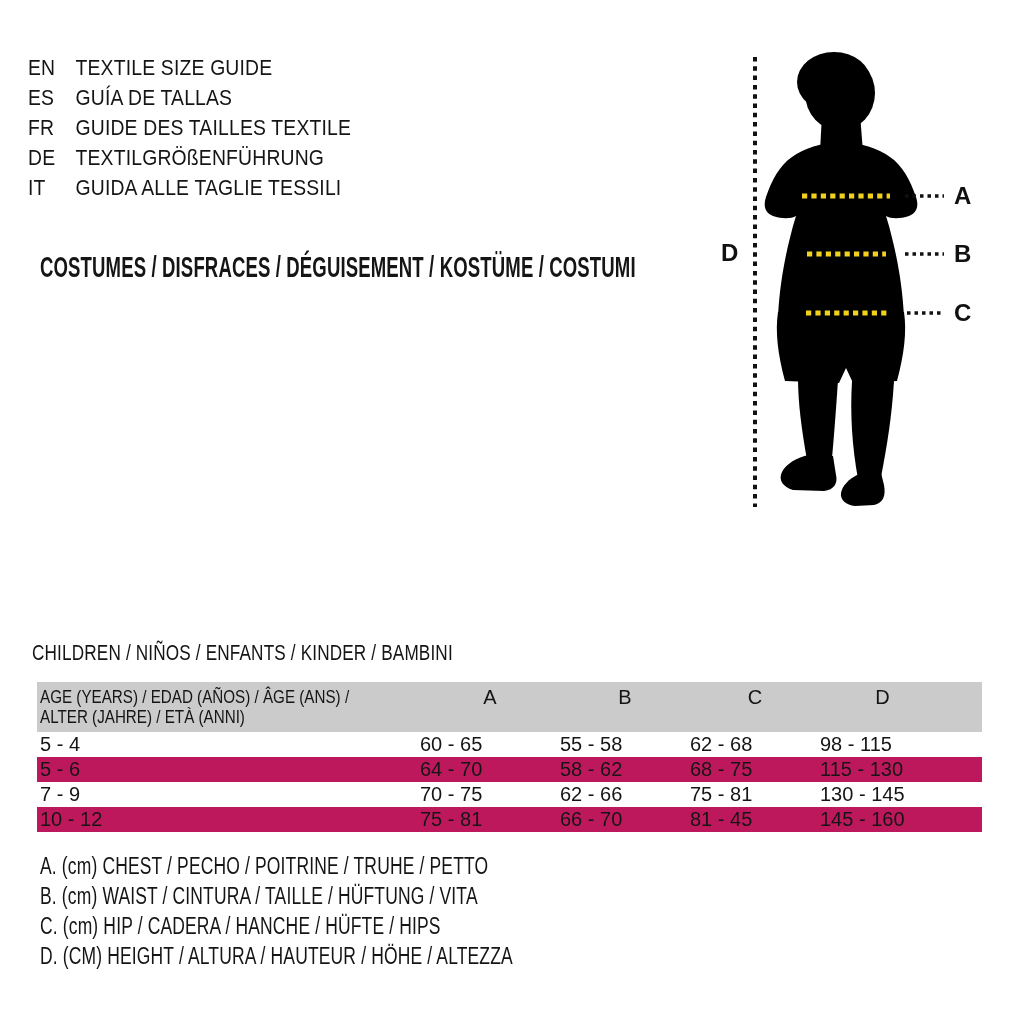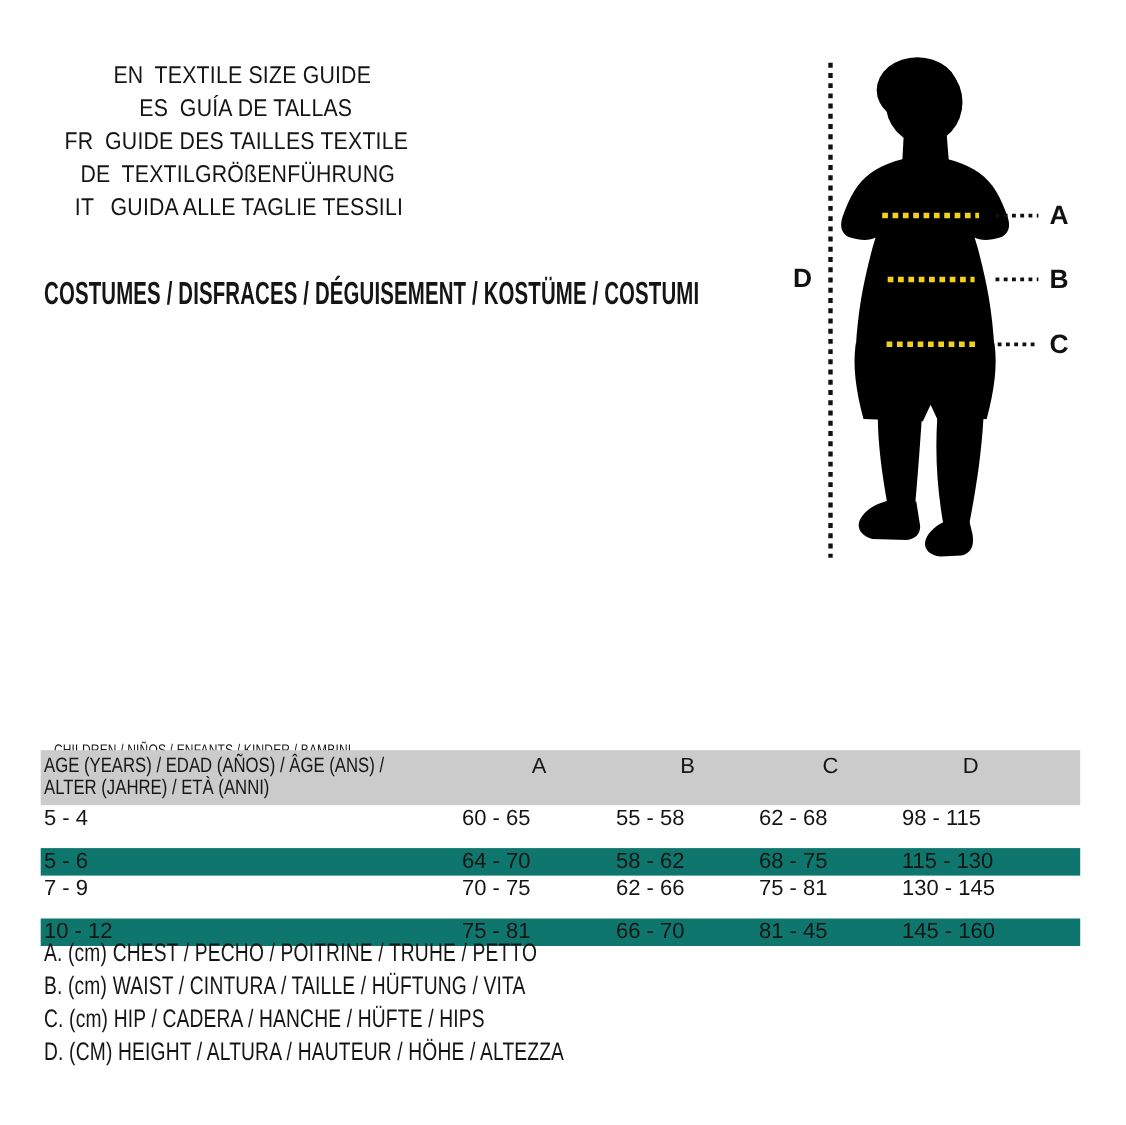--- a/index.html
+++ b/index.html
@@ -13,53 +13,53 @@
     overflow: hidden;
   }
   .cond { display: inline-block; transform-origin: 0 50%; white-space: nowrap; }
   .cx88 { transform: scaleX(0.88); }
   .cx80 { transform: scaleX(0.80); }
   .cx78 { transform: scaleX(0.78); }
   .cx76 { transform: scaleX(0.76); }
   .cx64 { transform: scaleX(0.64); }
 
   
-  .lang-list { position: absolute; left: 48px; top: 53px; text-align: center; }
+  .lang-list { position: absolute; left: 28px; top: 53px; }
   .lang-row { height: 30px; line-height: 30px; font-size: 22px; letter-spacing: 0.2px; }
   .lang-code { display: inline-block; width: 54px; }
 
   
   .category-title {
     position: absolute; left: 40px; top: 233px;
     font-size: 29px; font-weight: 700; line-height: 30px; letter-spacing: 0.2px; margin-top: 19px;
   }
 
   
   .figure { position: absolute; left: 690px; top: 30px; width: 334px; height: 530px; }
   .figure text { font-family: "Liberation Sans", sans-serif; font-weight: 700; font-size: 24px; fill: #111111; }
 
   
   .section-title {
-    position: absolute; left: 49px; top: 639px;
-    font-size: 14px; line-height: 28px; letter-spacing: 0.2px; margin-top: 28px;
+    position: absolute; left: 32px; top: 639px;
+    font-size: 22px; line-height: 28px; letter-spacing: 0.2px;
   }
 
   
   .size-table { position: absolute; left: 37px; top: 682px; width: 945px; font-size: 20px; }
   .t-head {
     display: grid; grid-template-columns: 383px 140px 130px 130px 125px auto;
     background: #cbcbcb; height: 50px; padding-top: 5px;
   }
   .t-head .age-header { padding-left: 3px; font-size: 19px; line-height: 20px; }
   .t-head .col-letter { text-align: center; line-height: 20px; }
   .t-row {
     display: grid; grid-template-columns: 383px 140px 130px 130px 125px auto;
     height: 25px; line-height: 25px;
   }
-  .t-row.alt { background: #0f766e; margin-top: 14px; }
+  .t-row.alt { background: #be185d; }
   .t-row .age-cell { padding-left: 3px; }
   .t-row .val-cell { text-align: left; }
 
   
   .legend { position: absolute; left: 40px; top: 851px; }
   .legend-line { height: 30px; line-height: 30px; font-size: 23px; letter-spacing: 0.2px; }
 </style>
 </head>
 <body>
 

